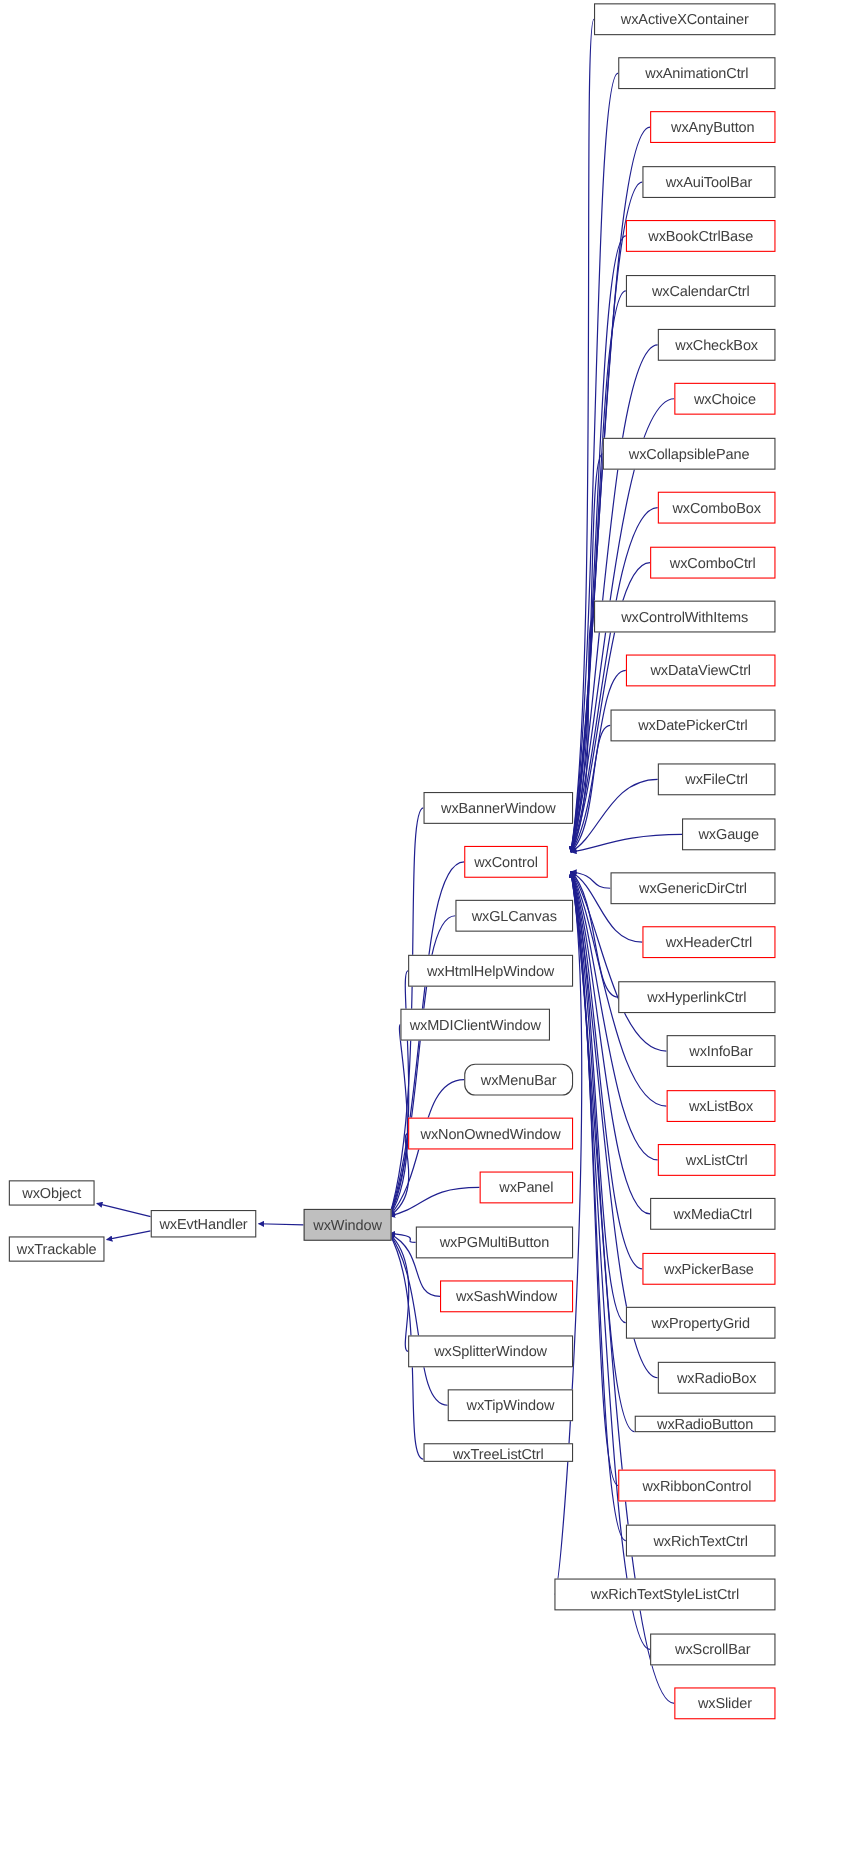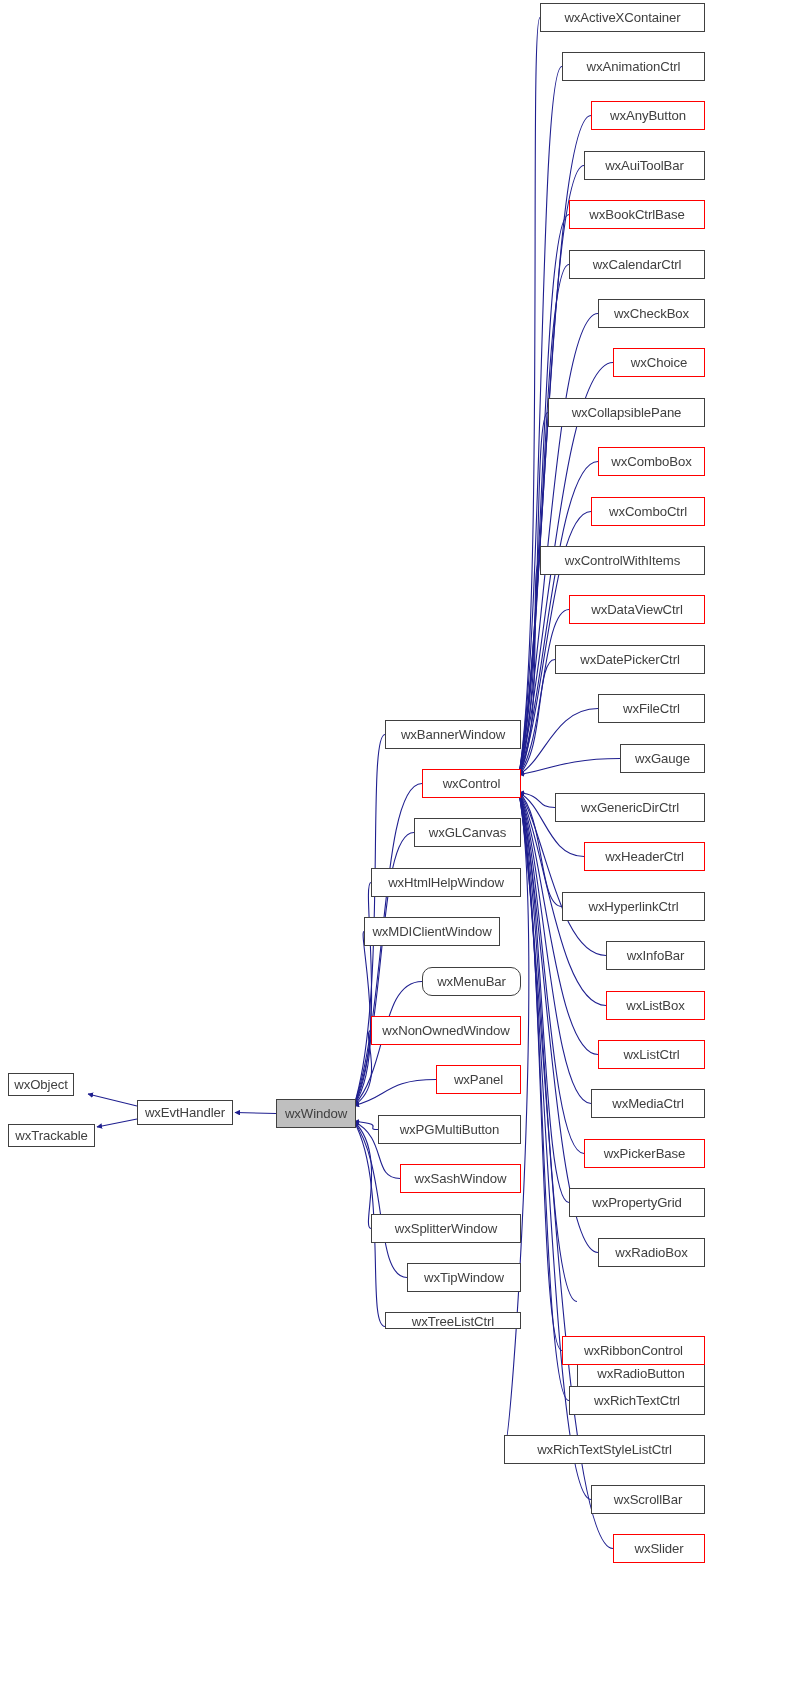--- a/index.html
+++ b/index.html
@@ -107,36 +107,36 @@
         <path d="M 598 1252.5 C 554.55 1252.5, 545 893.7, 519 792.5" marker-end="url(#arrow)"></path>
         <path d="M 577 1301.5 C 545.1 1301.5, 545 904.48, 519 792.5" marker-end="url(#arrow)"></path>
         <path d="M 562 1350.5 C 538.35 1350.5, 545 915.26, 519 792.5" marker-end="url(#arrow)"></path>
         <path d="M 569 1400.5 C 541.5 1400.5, 545 926.26, 519 792.5" marker-end="url(#arrow)"></path>
         <path d="M 504 1449.5 C 512.25 1449.5, 545 937.04, 519 792.5" marker-end="url(#arrow)"></path>
         <path d="M 591 1499.5 C 551.4 1499.5, 545 948.04, 519 792.5" marker-end="url(#arrow)"></path>
         <path d="M 613 1548.5 C 561.3 1548.5, 545 958.8199999999999, 519 792.5" marker-end="url(#arrow)"></path>
       </g>
   </svg>
   <div id="node-layer">
-      <div class="node-box" style="left: 8px; top: 1073px; width: 66px; height: 23px;">
+      <div class="node-box" style="left: 8px; top: 1073px; width: 78px; height: 23px;">
         <span class="node-label">wxObject</span>
       </div>
       <div class="node-box" style="left: 8px; top: 1124px; width: 87px; height: 23px;">
         <span class="node-label">wxTrackable</span>
       </div>
       <div class="node-box" style="left: 137px; top: 1100px; width: 96px; height: 25px;">
         <span class="node-label">wxEvtHandler</span>
       </div>
       <div class="node-box current" style="left: 276px; top: 1099px; width: 80px; height: 29px;">
         <span class="node-label">wxWindow</span>
       </div>
       <div class="node-box" style="left: 385px; top: 720px; width: 136px; height: 29px;">
         <span class="node-label">wxBannerWindow</span>
       </div>
-      <div class="node-box abstract" style="left: 422px; top: 769px; width: 99px; height: 29px;">
+      <div class="node-box abstract" style="left: 422px; top: 769px; width: 76px; height: 29px;">
         <span class="node-label">wxControl</span>
       </div>
       <div class="node-box" style="left: 414px; top: 818px; width: 107px; height: 29px; justify-content: center;">
         <span class="node-label">wxGLCanvas</span>
       </div>
       <div class="node-box" style="left: 371px; top: 868px; width: 150px; height: 29px;">
         <span class="node-label">wxHtmlHelpWindow</span>
       </div>
       <div class="node-box" style="left: 364px; top: 917px; width: 136px; height: 29px;">
         <span class="node-label">wxMDIClientWindow</span>
@@ -236,21 +236,21 @@
       </div>
       <div class="node-box abstract" style="left: 584px; top: 1139px; width: 121px; height: 29px;">
         <span class="node-label">wxPickerBase</span>
       </div>
       <div class="node-box" style="left: 569px; top: 1188px; width: 136px; height: 29px;">
         <span class="node-label">wxPropertyGrid</span>
       </div>
       <div class="node-box" style="left: 598px; top: 1238px; width: 107px; height: 29px;">
         <span class="node-label">wxRadioBox</span>
       </div>
-      <div class="node-box" style="left: 577px; top: 1359px; width: 128px; height: 29px;">
+      <div class="node-box" style="left: 577px; top: 1287px; width: 128px; height: 15px;">
         <span class="node-label">wxRadioButton</span>
       </div>
       <div class="node-box abstract" style="left: 562px; top: 1336px; width: 143px; height: 29px;">
         <span class="node-label">wxRibbonControl</span>
       </div>
       <div class="node-box" style="left: 569px; top: 1386px; width: 136px; height: 29px;">
         <span class="node-label">wxRichTextCtrl</span>
       </div>
       <div class="node-box" style="left: 504px; top: 1435px; width: 201px; height: 29px;">
         <span class="node-label">wxRichTextStyleListCtrl</span>

